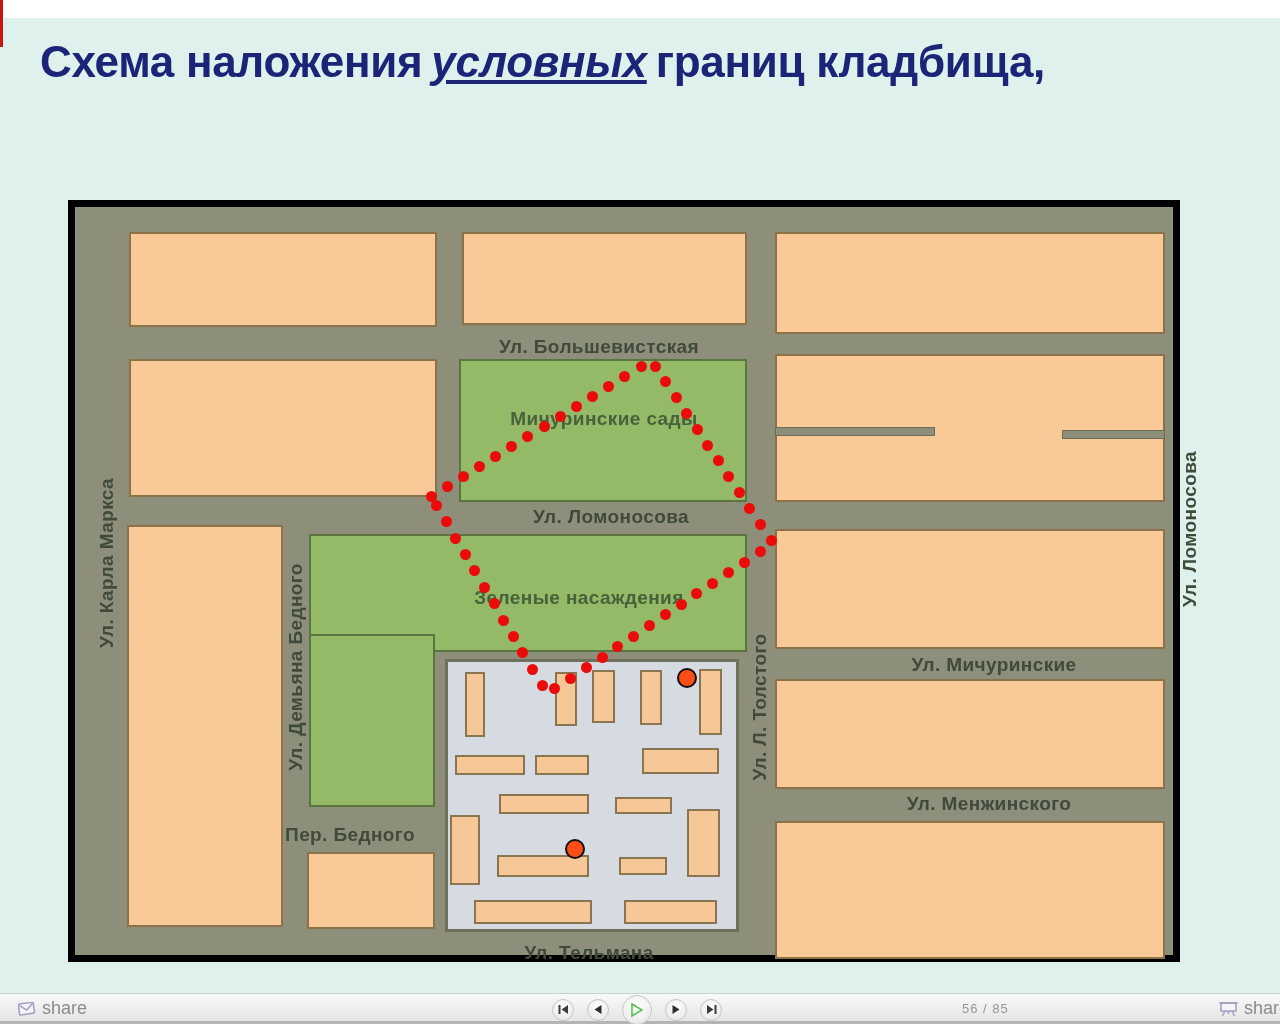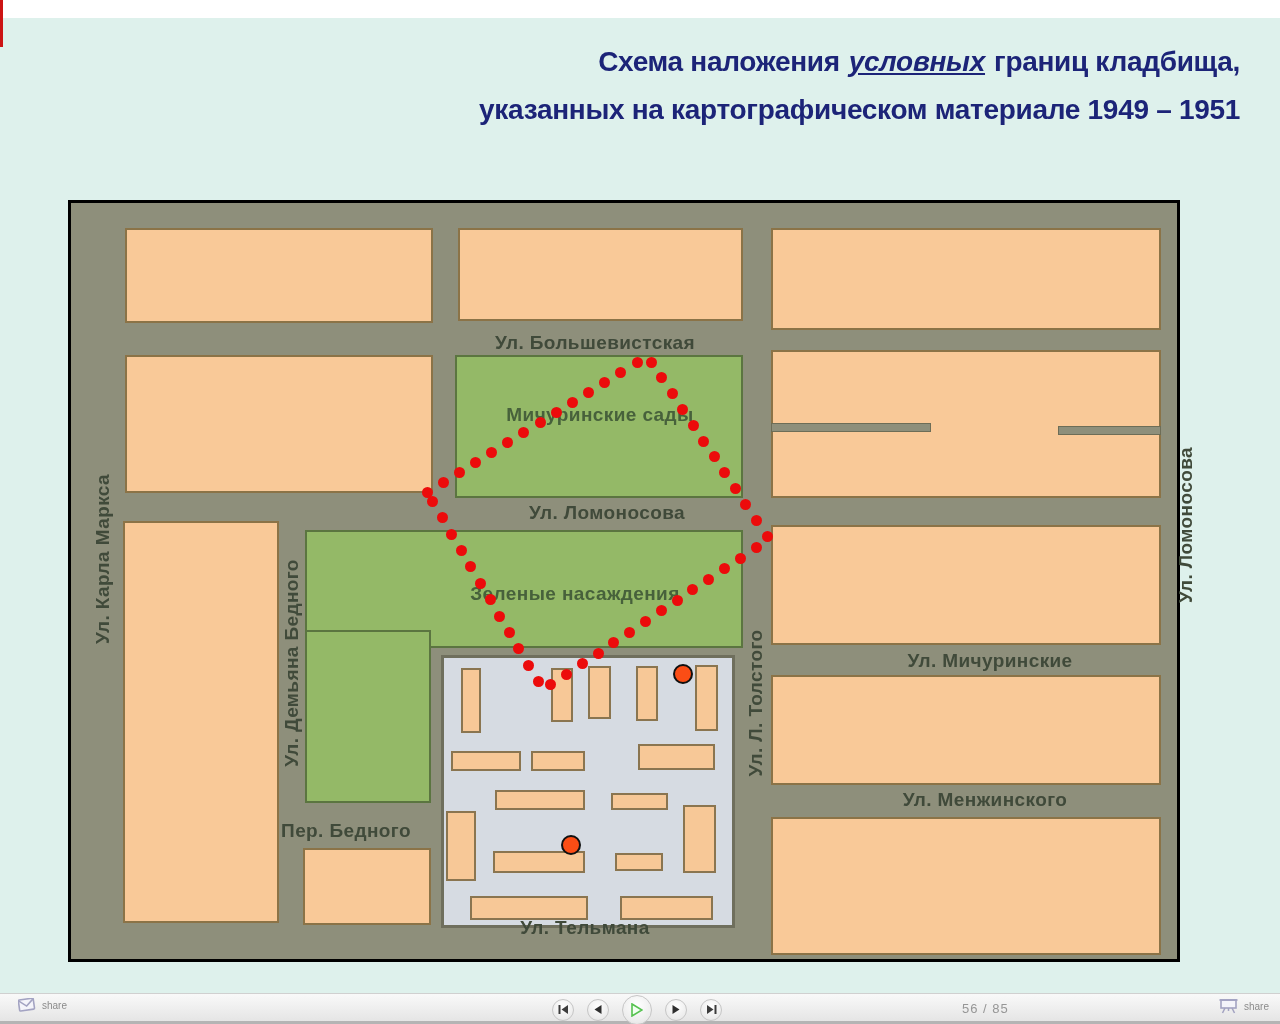--- a/index.html
+++ b/index.html
@@ -2,64 +2,63 @@
 <html><head>
 <meta charset="utf-8">
 <style>
   html,body{margin:0;padding:0;background:#ffffff;}
   .screen{position:relative;width:1280px;height:1024px;overflow:hidden;
           font-family:"Liberation Sans",sans-serif;background:#ffffff;}
   .top-strip{position:absolute;left:0;top:0;width:1280px;height:18px;background:#ffffff;}
   .red-mark{position:absolute;left:0;top:0;width:3px;height:47px;}
   .slide{position:absolute;left:0;top:18px;width:1280px;height:957px;}
   
-  .title{position:absolute;left:40px;top:20px;width:1200px;text-align:right;
-         font-weight:bold;font-size:28px;line-height:48px;letter-spacing:-.3px;}
+  .title{position:absolute;left:40px;top:20px;width:1200px;text-align:left;
+         font-weight:bold;font-size:44px;line-height:48px;letter-spacing:-.3px;}
   .title .em{font-style:italic;text-decoration:underline;margin:0 9px 0 9px;}
   
   .map{position:absolute;left:68px;top:182px;width:1112px;height:762px;
-       background:#8e8f7b;border:3px solid #000000;box-sizing:border-box;}
+       background:#8e8f7b;border:7px solid #000000;box-sizing:border-box;}
   .blk{position:absolute;box-sizing:border-box;}
   .peach{background:#f9c998;border:2px solid #8b7347;}
   .green{background:#94b967;border:2px solid #5b7540;}
   .olivecut{background:#8e8f7b;border:1px solid #6d6d57;}
   .resarea{background:#d6dbe2;border:3px solid #6f6f5d;}
   .bld{background:#f7c897;border:2px solid #8a7550;}
   .maplabel{position:absolute;font-weight:bold;font-size:19px;letter-spacing:.4px;
             color:#404a3a;white-space:nowrap;transform:translate(-50%,-50%);}
   .maplabel.rot{transform:translate(-50%,-50%) rotate(-90deg);}
   .maplabel.area{color:#47613b;}
   .dot{position:absolute;border-radius:50%;}
   .marker{position:absolute;border-radius:50%;border:2px solid #101010;box-sizing:border-box;}
   
   .toolbar{position:absolute;left:0;top:993px;width:1280px;height:31px;
            background:linear-gradient(#f9f9f9,#e5e5e5);
            border-top:1px solid #d0d0d0;border-bottom:3px solid #b4b4b4;box-sizing:border-box;}
   .tb-item{position:absolute;display:flex;align-items:center;gap:6px;
-           color:#8b8b8b;font-size:10px;cursor:default;}
+           color:#8b8b8b;font-size:18px;cursor:default;}
   .share{left:18px;top:4px;}
   .closebtn{left:1219px;top:4px;}
   .counter{position:absolute;left:962px;top:7px;color:#969696;font-size:13px;letter-spacing:1px;}
   .navs{position:absolute;left:552px;top:0;height:31px;display:flex;align-items:center;gap:13px;}
   .navbtn{width:22px;height:22px;border-radius:50%;border:1px solid #c6c6c6;
           background:radial-gradient(circle at 50% 32%,#ffffff 0%,#ececec 70%,#dcdcdc 100%);
           display:flex;align-items:center;justify-content:center;box-sizing:border-box;}
   .navbtn.big{width:30px;height:30px;}
 </style>
 </head>
 <body>
 
 <div class="screen" style="background: rgb(222, 241, 236);">
   <div class="top-strip"></div>
   <div class="red-mark" style="background: rgb(204, 20, 20);"></div>
 
   <div class="slide">
     <div class="title" style="color: rgb(28, 36, 120);">
       <div><span>Схема наложения</span><span class="em">условных</span><span>границ кладбища,</span></div>
-      <div>указанных на картографическом материале 1949 – 1951</div>
     </div>
 
     <div class="map" id="map">
         <div class="blk peach" style="left: 54px; top: 25px; width: 308px; height: 95px;"></div>
         <div class="blk peach" style="left: 54px; top: 152px; width: 308px; height: 138px;"></div>
         <div class="blk peach" style="left: 52px; top: 318px; width: 156px; height: 402px;"></div>
         <div class="blk peach" style="left: 232px; top: 645px; width: 128px; height: 77px;"></div>
         <div class="blk peach" style="left: 387px; top: 25px; width: 285px; height: 93px;"></div>
         <div class="blk peach" style="left: 700px; top: 25px; width: 390px; height: 102px;"></div>
         <div class="blk peach" style="left: 700px; top: 147px; width: 390px; height: 148px;"></div>
@@ -85,21 +84,21 @@
         <div class="blk bld" style="left: 375px; top: 608px; width: 30px; height: 70px;"></div>
         <div class="blk bld" style="left: 422px; top: 648px; width: 92px; height: 22px;"></div>
         <div class="blk bld" style="left: 544px; top: 650px; width: 48px; height: 18px;"></div>
         <div class="blk bld" style="left: 612px; top: 602px; width: 33px; height: 68px;"></div>
         <div class="blk bld" style="left: 399px; top: 693px; width: 118px; height: 24px;"></div>
         <div class="blk bld" style="left: 549px; top: 693px; width: 93px; height: 24px;"></div>
         <div class="maplabel" style="left: 524px; top: 140px;">Ул. Большевистская</div>
         <div class="maplabel" style="left: 536px; top: 310px;">Ул. Ломоносова</div>
         <div class="maplabel" style="left: 919px; top: 458px;">Ул. Мичуринские</div>
         <div class="maplabel" style="left: 914px; top: 597px;">Ул. Менжинского</div>
-        <div class="maplabel" style="left: 514px; top: 725px;">Ул. Тельмана</div>
+        <div class="maplabel" style="left: 514px; top: 746px;">Ул. Тельмана</div>
         <div class="maplabel" style="left: 275px; top: 628px;">Пер. Бедного</div>
         <div class="maplabel rot" style="left: 32px; top: 356px;">Ул. Карла Маркса</div>
         <div class="maplabel rot" style="left: 221px; top: 460px;">Ул. Демьяна Бедного</div>
         <div class="maplabel rot" style="left: 685px; top: 500px;">Ул. Л. Толстого</div>
         <div class="maplabel rot" style="left: 1115px; top: 322px;">Ул. Ломоносова</div>
         <div class="maplabel area" style="left: 529px; top: 212px;">Мичуринские сады</div>
         <div class="maplabel area" style="left: 504px; top: 391px;">Зеленые насаждения</div>
         <div class="dot" style="left: 350.5px; top: 283.5px; width: 11px; height: 11px; background: rgb(236, 11, 11);"></div>
         <div class="dot" style="left: 366.661px; top: 273.509px; width: 11px; height: 11px; background: rgb(236, 11, 11);"></div>
         <div class="dot" style="left: 382.823px; top: 263.519px; width: 11px; height: 11px; background: rgb(236, 11, 11);"></div>

